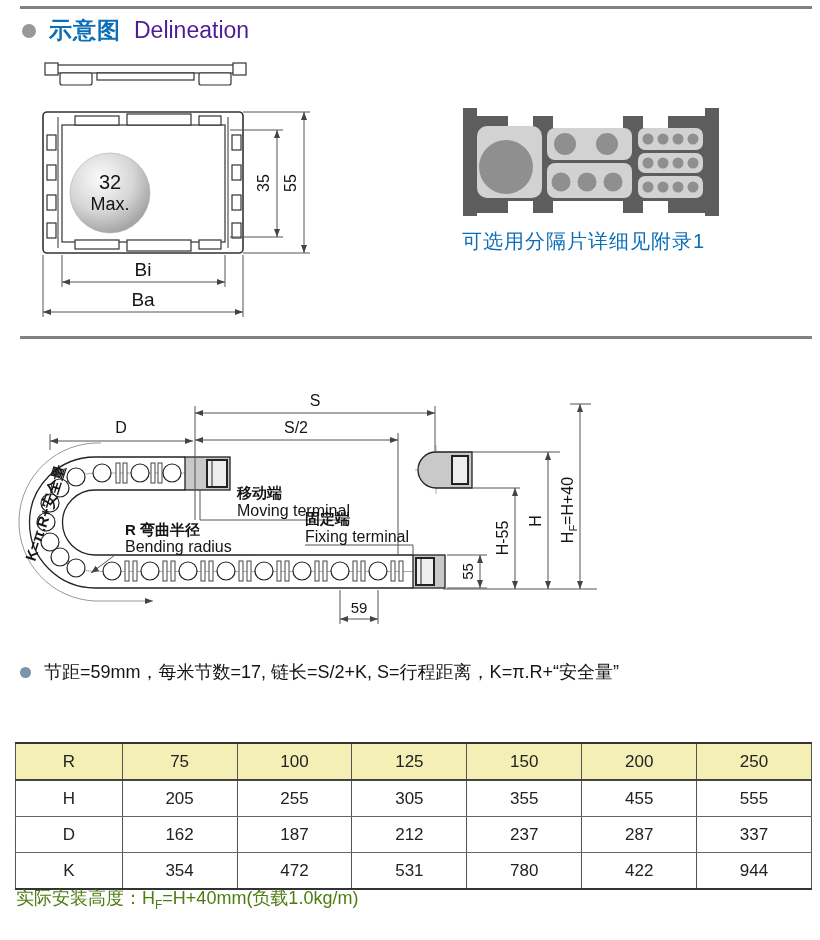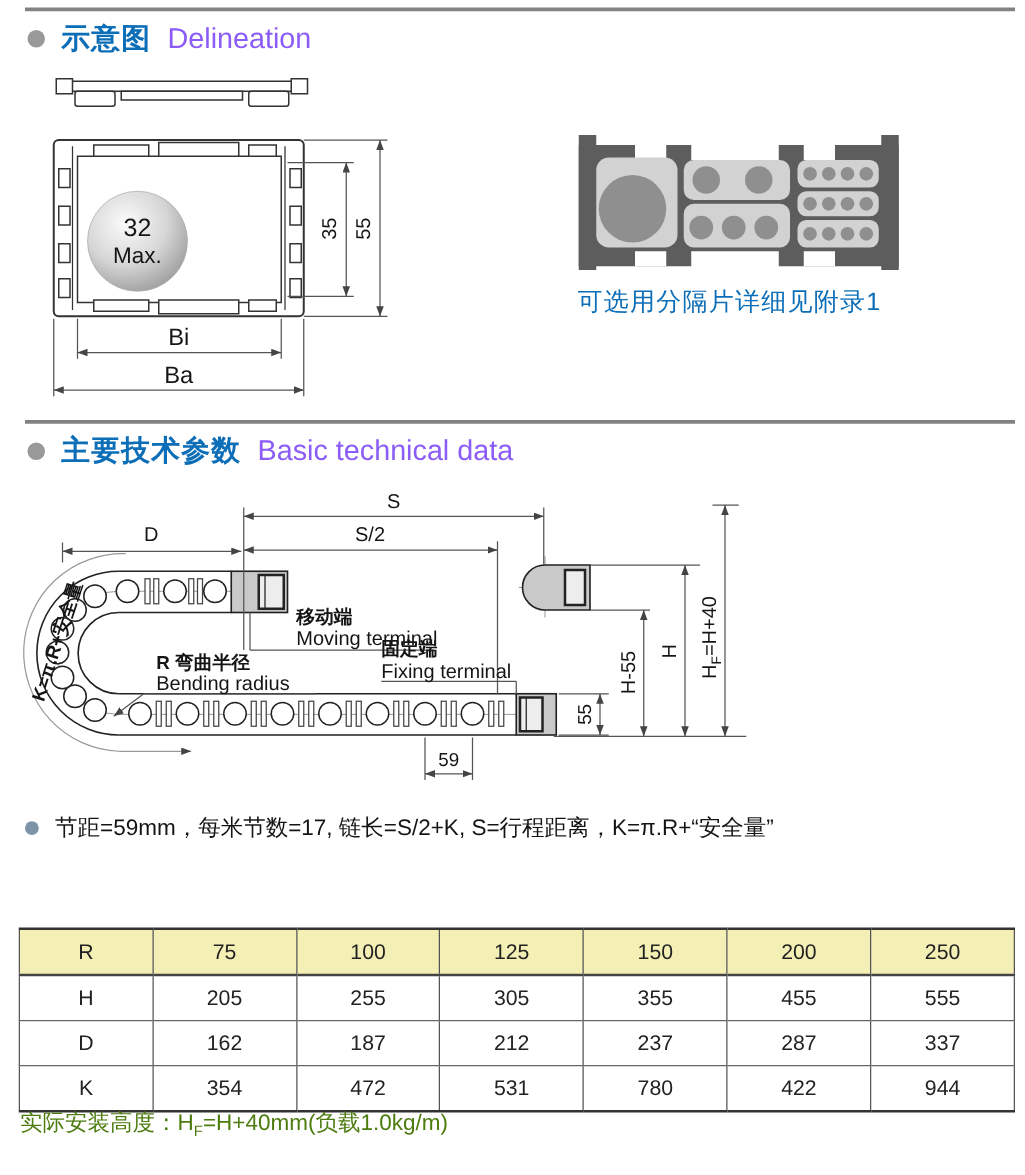--- a/index.html
+++ b/index.html
@@ -1,23 +1,23 @@
 <!DOCTYPE html>
 <html><head>
 <meta charset="utf-8">
 <style>
   html,body{margin:0;padding:0;background:#fff;font-family:"Liberation Sans",sans-serif;}
   .page{position:relative;width:820px;height:940px;background:#ffffff;overflow:hidden;}
   .rule{position:absolute;left:20px;width:792px;height:3px;background:#828282;}
   .sec-h{position:absolute;display:flex;align-items:center;gap:13px;}
   .sec-bullet{width:14px;height:14px;border-radius:50%;background:#999;flex:none;}
   .sec-cn{font-size:23px;font-weight:bold;color:#0d6eb8;letter-spacing:1px;}
-  .sec-en{font-size:23px;color:#8b5cf6;}
+  .sec-en{font-size:23px;color:#4c1d95;}
   .caption{position:absolute;color:#0d6eb8;font-weight:normal;font-size:20px;letter-spacing:1px;}
-  .note{position:absolute;display:flex;align-items:center;gap:13px;font-size:18px;color:#141414;}
+  .note{position:absolute;display:flex;align-items:center;gap:13px;font-size:18px;color:#141414;margin-top:10px;}
   .note-bullet{width:11px;height:11px;border-radius:50%;background:#7d93a8;flex:none;}
   .tblwrap{position:absolute;left:15px;top:742px;width:797px;}
   table.data{border-collapse:collapse;table-layout:fixed;width:100%;font-size:17px;color:#222;}
   table.data td{text-align:center;height:33px;border-left:1.5px solid #555;border-right:1.5px solid #555;
     border-top:1.5px solid #666;border-bottom:1.5px solid #666;background:#fff;}
   table.data tr.hdr td{background:#f4efb5;border-top:2.5px solid #333;border-bottom:2px solid #444;}
   table.data tr:last-child td{border-bottom:2.5px solid #333;}
   .foot{position:absolute;left:16px;font-size:18px;color:#4d7c0f;}
   .foot sub{font-size:12px;}
   svg text{fill:#151515;}
@@ -144,25 +144,20 @@
         <circle cx="233" cy="60" r="5.5" fill="#8f8f8f"></circle>
       <circle cx="188" cy="84" r="5.5" fill="#8f8f8f"></circle>
         <circle cx="203" cy="84" r="5.5" fill="#8f8f8f"></circle>
         <circle cx="218" cy="84" r="5.5" fill="#8f8f8f"></circle>
         <circle cx="233" cy="84" r="5.5" fill="#8f8f8f"></circle>
     </g>
   </svg>
   <div class="caption" style="left:462px;top:228px;">可选用分隔片详细见附录1</div>
 
   <div class="rule" style="top:336px;"></div>
-  <div class="sec-h" style="left:22px;top:345px;">
-    <span class="sec-bullet"></span>
-    <span class="sec-cn">主要技术参数</span>
-    <span class="sec-en">Basic technical data</span>
-  </div>
 
   <svg style="position:absolute;left:15px;top:390px;" width="600" height="250" viewBox="0 0 600 250">
     <defs>
       <marker id="ar3" markerWidth="9" markerHeight="8" refX="8" refY="3" orient="auto-start-reverse">
         <path d="M0,0 L8,3 L0,6 Z" fill="#444"></path>
       </marker>
     </defs>
 
     <path class="thin" d="M86,53 A79,79 0 0 0 80,211"></path>
     <line class="thin" x1="80" y1="211" x2="138" y2="211" marker-end="url(#ar3)"></line>

